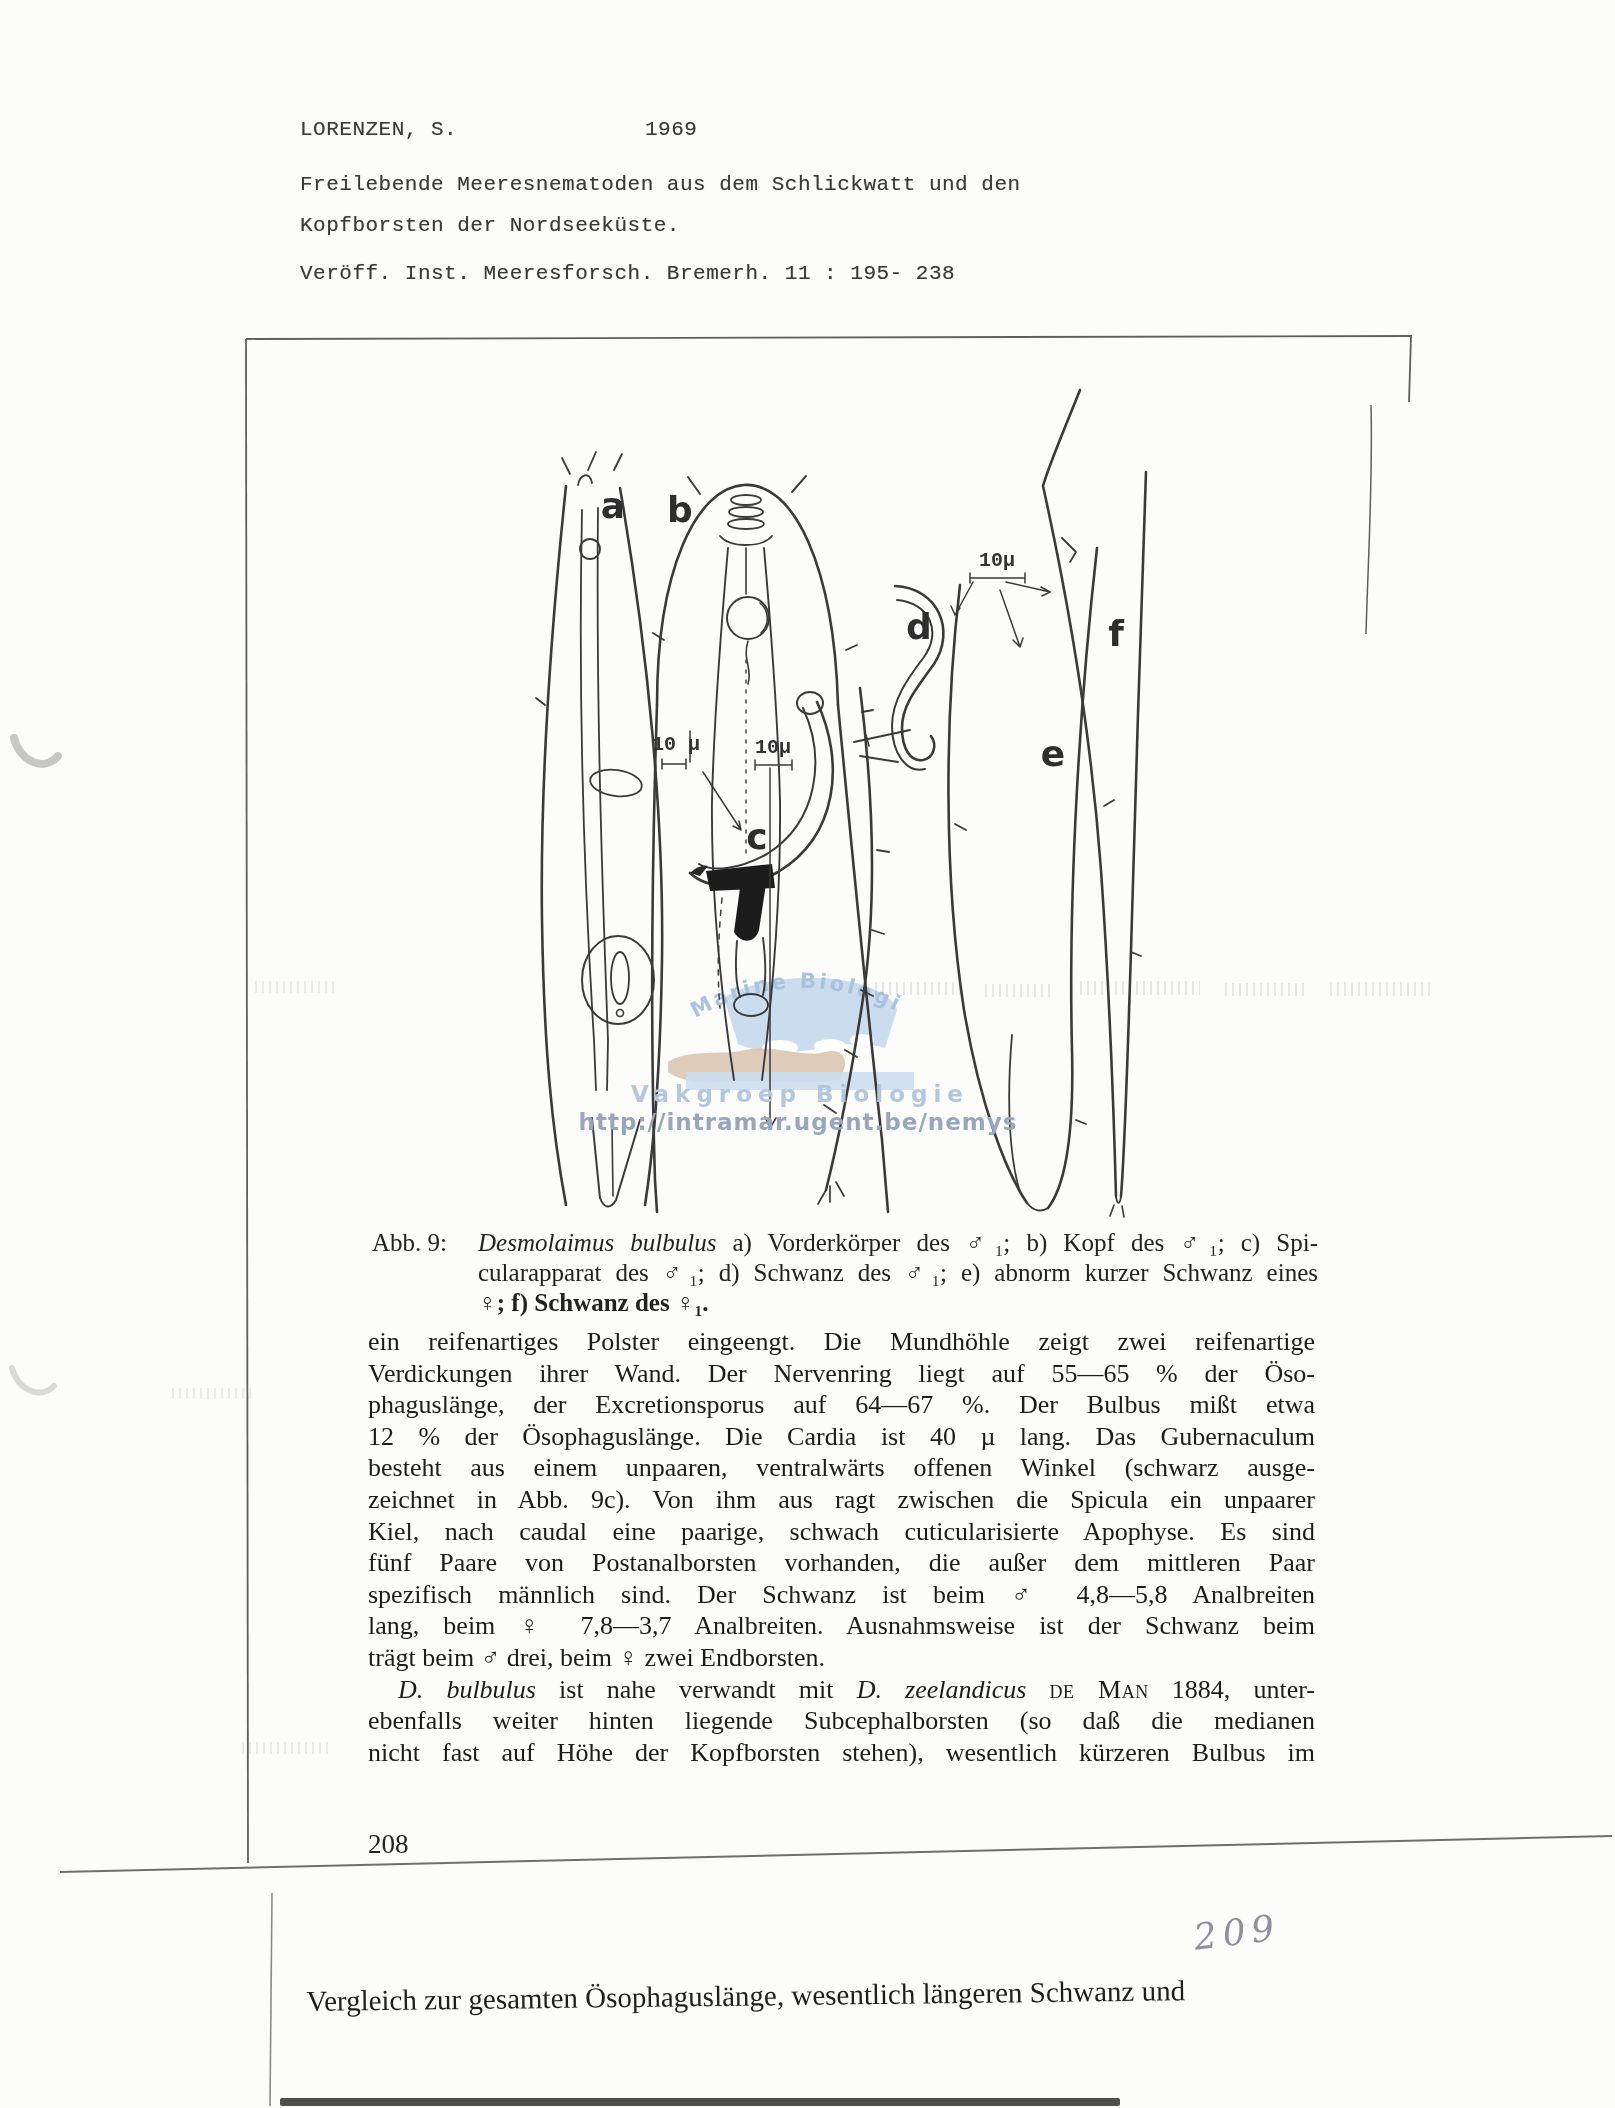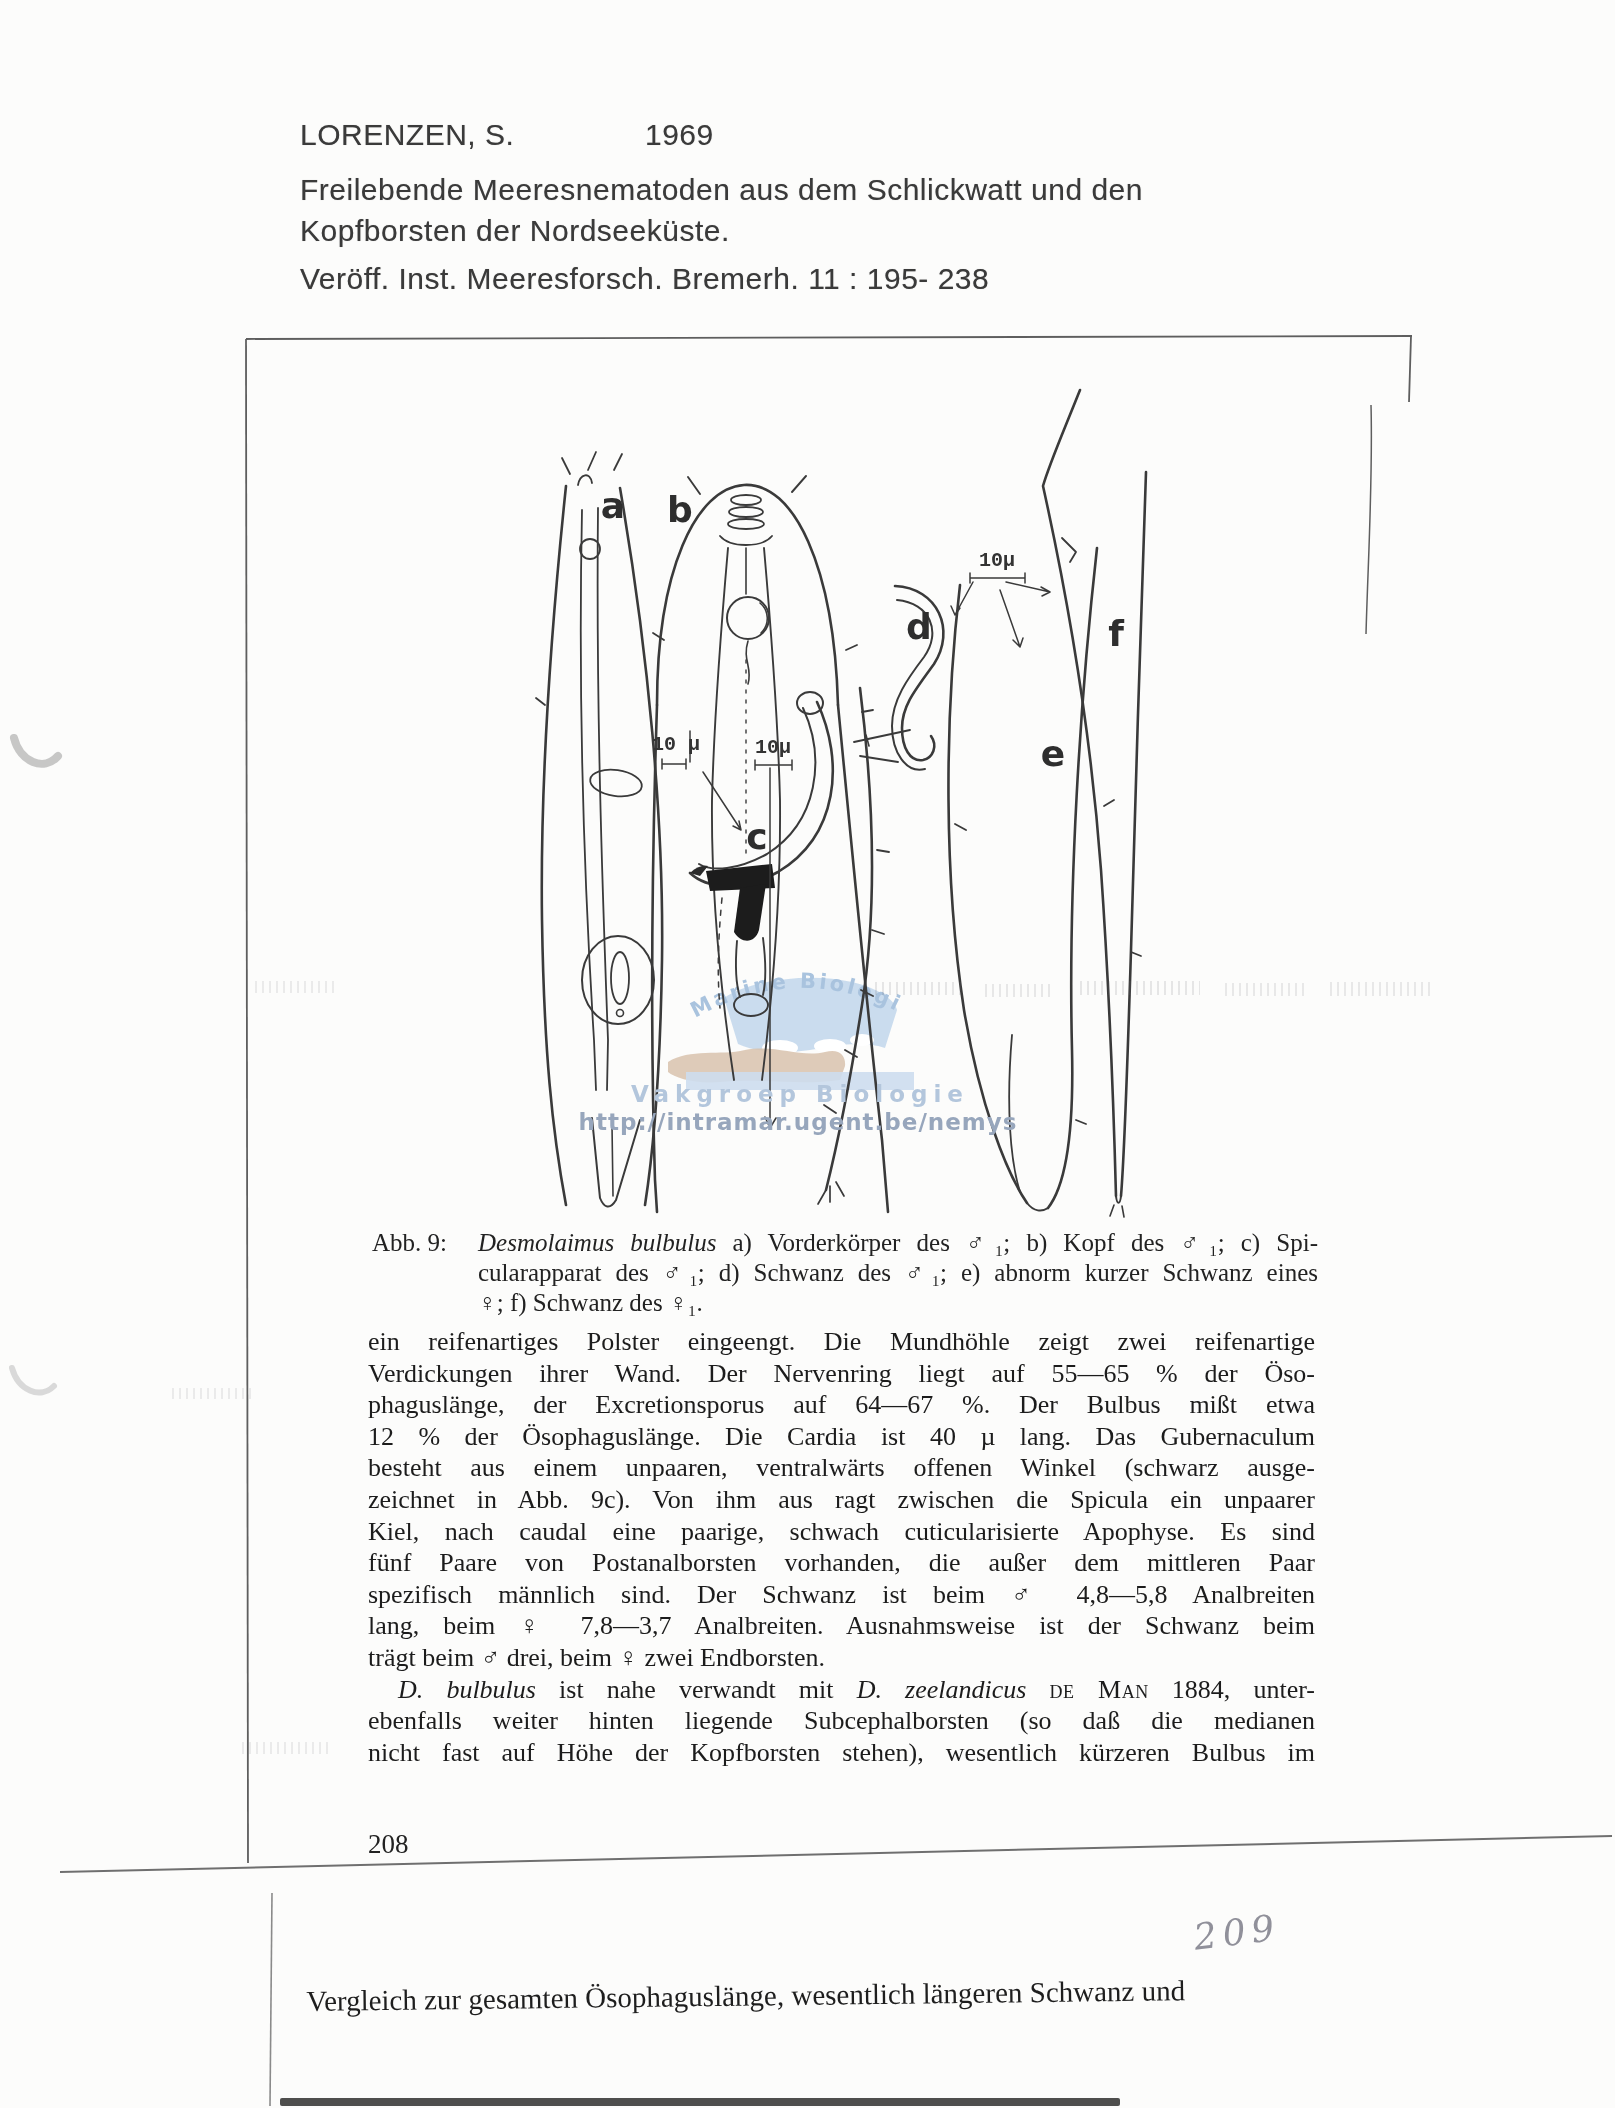--- a/index.html
+++ b/index.html
@@ -3,40 +3,40 @@
 <meta charset="utf-8">
 <style>
   html,body{margin:0;padding:0;background:#e8e8e8;}
   .page{
     position:relative;width:1615px;height:2108px;background:#fcfcfb;
     overflow:hidden;font-family:"Liberation Serif","DejaVu Serif",serif;color:#1e1e1e;
   }
   .abs{position:absolute;}
   
   .tw{
-    font-family:Liberation Sans, sans-serif;
-    font-size:30px;color:#3a3a3a;white-space:pre;
+    font-family:Liberation Mono, monospace;
+    font-size:21px;color:#3a3a3a;white-space:pre;
     text-shadow:0 0 .7px #55555588;letter-spacing:.5px;
   }
   
   .figlabel{
     font-family:"DejaVu Sans","Liberation Sans",sans-serif;
     font-weight:bold;font-size:36px;color:#2e2e2e;
     transform:translate(-50%,-50%);
   }
   .scaletxt{
     font-family:Liberation Mono, monospace;
     font-weight:bold;font-size:20px;color:#333;transform:translate(-50%,0);
     white-space:pre;
   }
   
   .cap{font-size:25px;line-height:30px;color:#222;}
   .cap .it{font-style:italic;}
   .capline{width:840px;text-align:justify;text-align-last:justify;}
-  .capline.last{text-align-last:left;}
+  .capline.last{text-align-last:left;font-weight:bold;}
   
   .bodyblock{width:947px;font-size:26px;line-height:31.6px;color:#1c1c1c;}
   .jline{text-align:justify;text-align-last:justify;white-space:normal;}
   .jline.endp{text-align-last:left;}
   .indent{text-indent:30px;}
   .it{font-style:italic;}
   .sc{font-variant:small-caps;letter-spacing:.5px;}
   .pagenum{font-size:27px;color:#222;}
   .footer{
     font-size:29px;line-height:42px;color:#1e1e1e;

